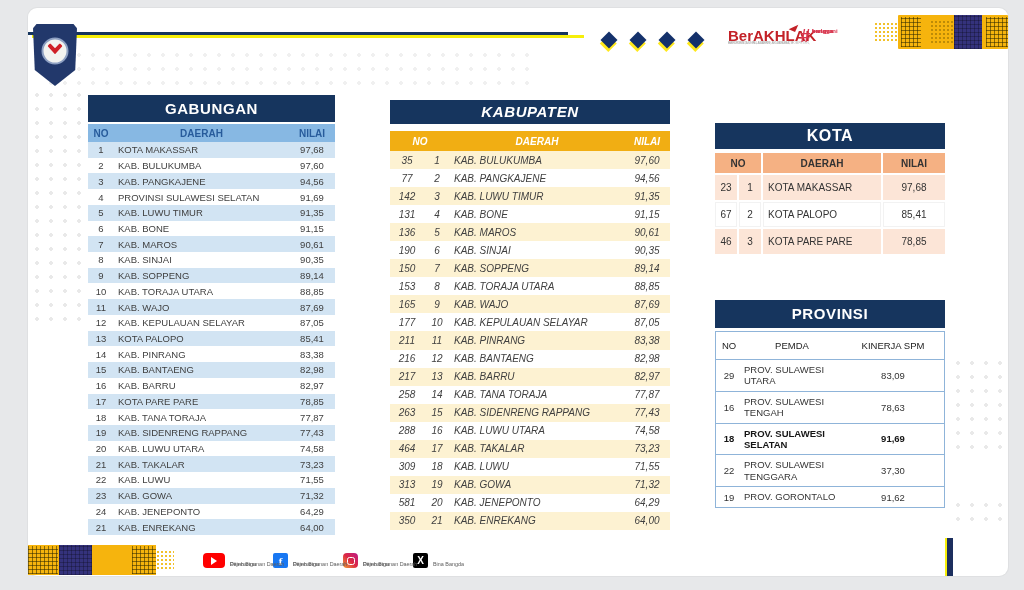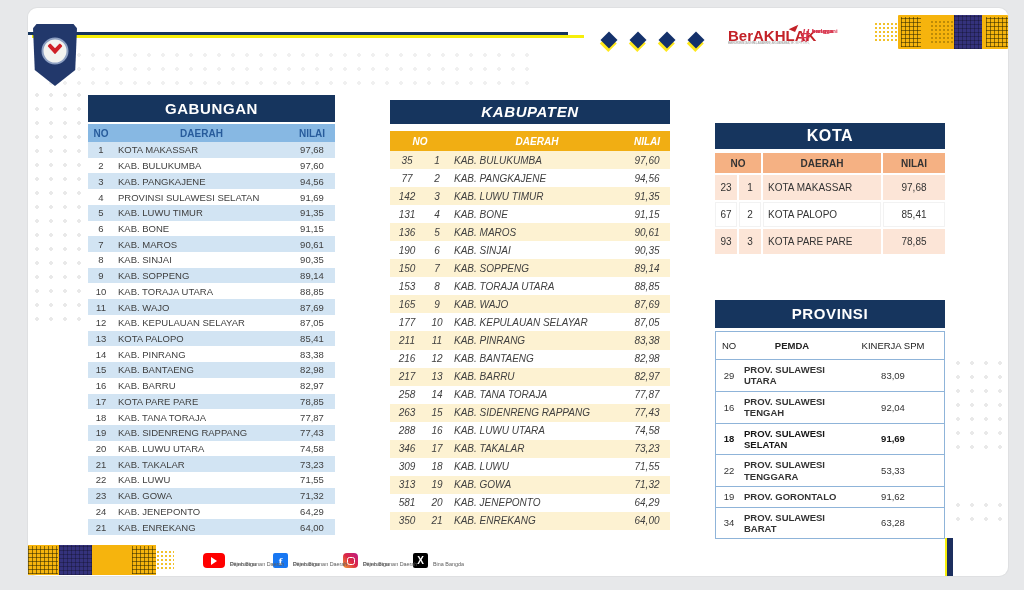--- a/index.html
+++ b/index.html
@@ -135,21 +135,21 @@
   .kota .kc-name{flex:1;justify-content:flex-start;padding-left:5px;}
 
   
   .prov{left:687px;top:292px;width:230px;z-index:2;}
   .prov .bar{top:0;height:28px;line-height:28px;font-size:15px;}
   .prov .box{left:0;right:0;top:31px;border:1px solid #8fb4d9;background:#fff;position:absolute;}
   .prov .cols{position:relative;display:flex;align-items:center;height:28px;
     border-bottom:1px solid #8fb4d9;font-size:9.5px;color:#222;}
   .prov .cols span{position:static;}
   .prov .c-no{width:26px;text-align:center;}
-  .prov .c-pemda{width:100px;text-align:center;font-weight:bold;}
+  .prov .c-pemda{width:100px;text-align:center;}
   .prov .c-val{flex:1;text-align:center;}
   .prov .prow{position:relative;display:flex;align-items:center;
     border-bottom:1px solid #8fb4d9;font-size:9.5px;color:#333;padding:4px 0;min-height:20px;}
   .prov .prow:last-child{border-bottom:none;}
   .prov .prow span{position:static;}
   .prov .prow .c-pemda{text-align:left;padding-left:2px;line-height:1.2;}
   .prov .prow.hl{font-weight:bold;color:#151515;}
 
   
   .social{left:175px;top:545px;display:flex;align-items:center;gap:8px;z-index:2;}
@@ -456,21 +456,21 @@
           <span class="c-daerah">KAB. SIDENRENG RAPPANG</span>
           <span class="c-val">77,43</span>
         </div>
         <div class="trow">
           <span class="c-rank">288</span>
           <span class="c-idx">16</span>
           <span class="c-daerah">KAB. LUWU UTARA</span>
           <span class="c-val">74,58</span>
         </div>
         <div class="trow">
-          <span class="c-rank">346</span>
+          <span class="c-rank">464</span>
           <span class="c-idx">17</span>
           <span class="c-daerah">KAB. TAKALAR</span>
           <span class="c-val">73,23</span>
         </div>
         <div class="trow">
           <span class="c-rank">309</span>
           <span class="c-idx">18</span>
           <span class="c-daerah">KAB. LUWU</span>
           <span class="c-val">71,55</span>
         </div>
@@ -511,21 +511,21 @@
           <span class="kc kc-name">KOTA MAKASSAR</span>
           <span class="kc kc-val">97,68</span>
         </div>
         <div class="krow body">
           <span class="kc kc-rank">67</span>
           <span class="kc kc-idx">2</span>
           <span class="kc kc-name">KOTA PALOPO</span>
           <span class="kc kc-val">85,41</span>
         </div>
         <div class="krow body">
-          <span class="kc kc-rank">93</span>
+          <span class="kc kc-rank">46</span>
           <span class="kc kc-idx">3</span>
           <span class="kc kc-name">KOTA PARE PARE</span>
           <span class="kc kc-val">78,85</span>
         </div>
       </div>
   </div>
 
   <div class="tbl prov">
     <div class="bar">PROVINSI</div>
     <div class="box">
@@ -536,41 +536,36 @@
       </div>
       <div style="position:relative;">
           <div class="prow">
             <span class="c-no">29</span>
             <span class="c-pemda">PROV. SULAWESI UTARA</span>
             <span class="c-val">83,09</span>
           </div>
           <div class="prow">
             <span class="c-no">16</span>
             <span class="c-pemda">PROV. SULAWESI TENGAH</span>
-            <span class="c-val">92,04</span>
+            <span class="c-val">78,63</span>
           </div>
           <div class="prow hl">
             <span class="c-no">18</span>
             <span class="c-pemda">PROV. SULAWESI SELATAN</span>
             <span class="c-val">91,69</span>
           </div>
           <div class="prow">
             <span class="c-no">22</span>
             <span class="c-pemda">PROV. SULAWESI TENGGARA</span>
-            <span class="c-val">53,33</span>
+            <span class="c-val">37,30</span>
           </div>
           <div class="prow">
             <span class="c-no">19</span>
             <span class="c-pemda">PROV. GORONTALO</span>
             <span class="c-val">91,62</span>
-          </div>
-          <div class="prow">
-            <span class="c-no">34</span>
-            <span class="c-pemda">PROV. SULAWESI BARAT</span>
-            <span class="c-val">63,28</span>
           </div>
         </div>
     </div>
   </div>
 
   <div class="social">
     <div class="soc">
       <span class="ic ic-yt">
           <i></i>
         </span>

